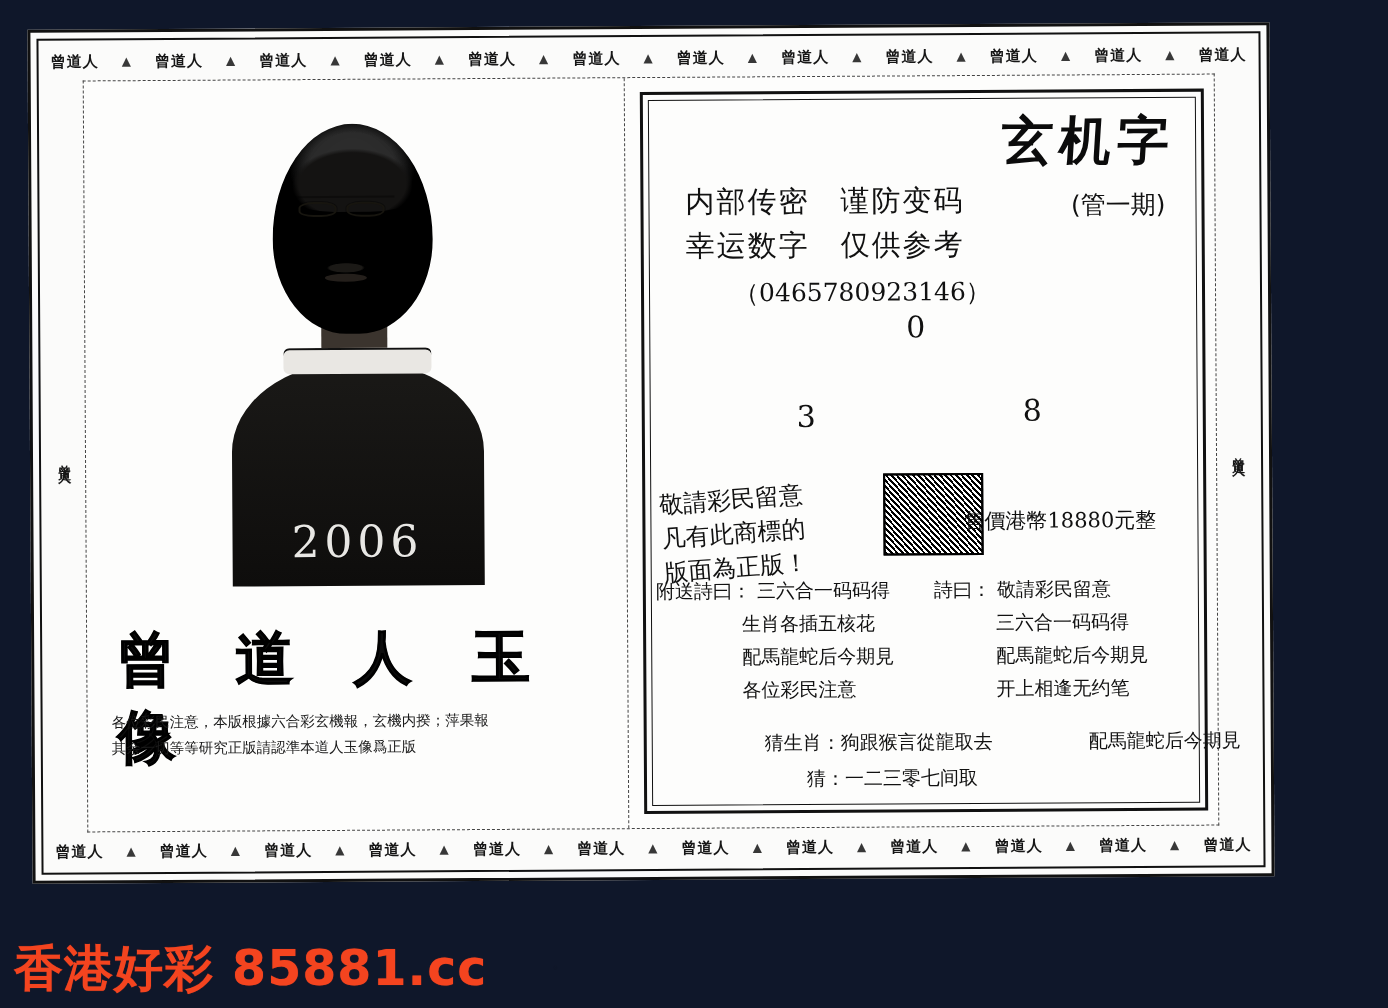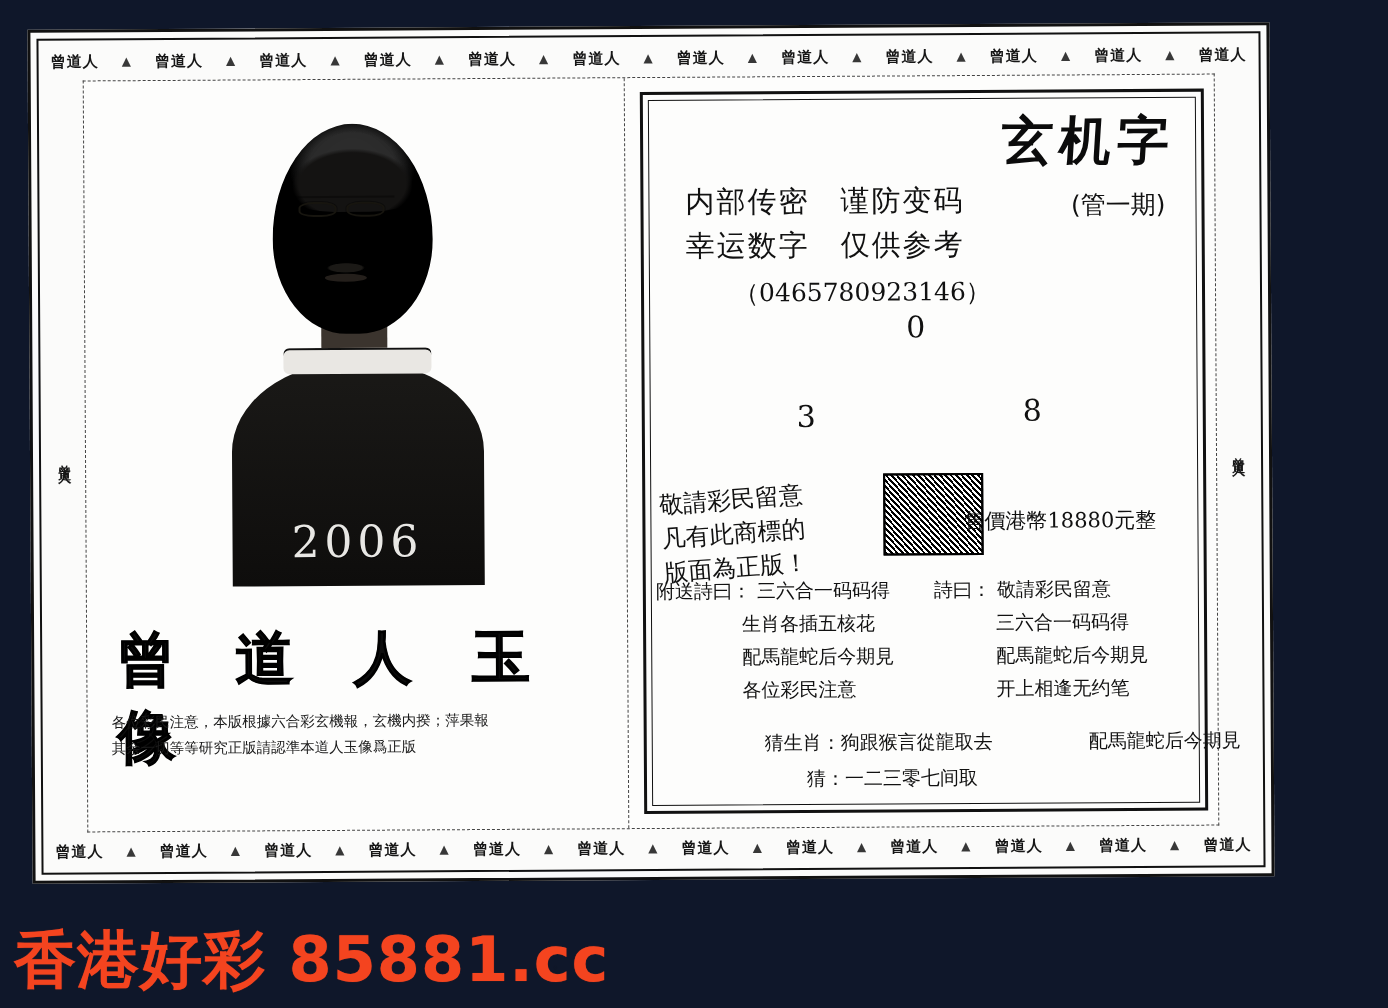--- a/index.html
+++ b/index.html
@@ -197,21 +197,21 @@
     font-family:"DejaVu Serif","Liberation Serif",serif;white-space:nowrap;
   }
   #guess2{
     position:absolute;left:118px;top:672px;font-size:19px;color:#111;
     font-family:"DejaVu Serif","Liberation Serif",serif;white-space:nowrap;
   }
   #guess1 .g2{margin-left:96px;}
   
   #watermark{
     position:absolute;left:14px;bottom:6px;
-    font-size:62px;font-weight:700;color:#f4441f;
+    font-size:49px;font-weight:700;color:#f4441f;
     font-family:"DejaVu Sans","Liberation Sans",sans-serif;
     letter-spacing:1px;
     text-shadow:0 0 1px rgba(244,68,31,.6);
     white-space:nowrap;
   }
   #watermark .site{ font-family:"DejaVu Sans","Liberation Sans",sans-serif; }
 </style>
 </head>
 <body>
 

